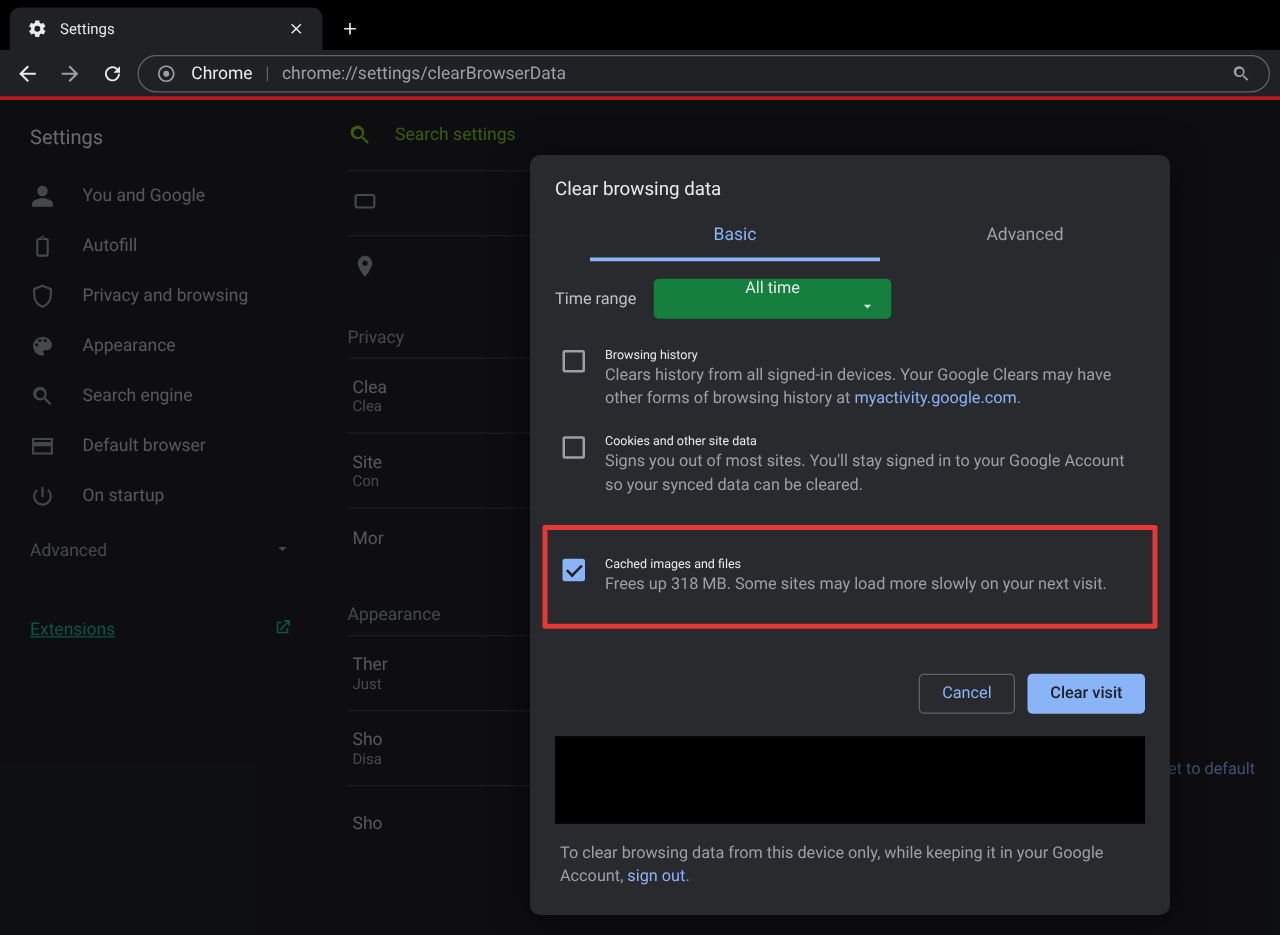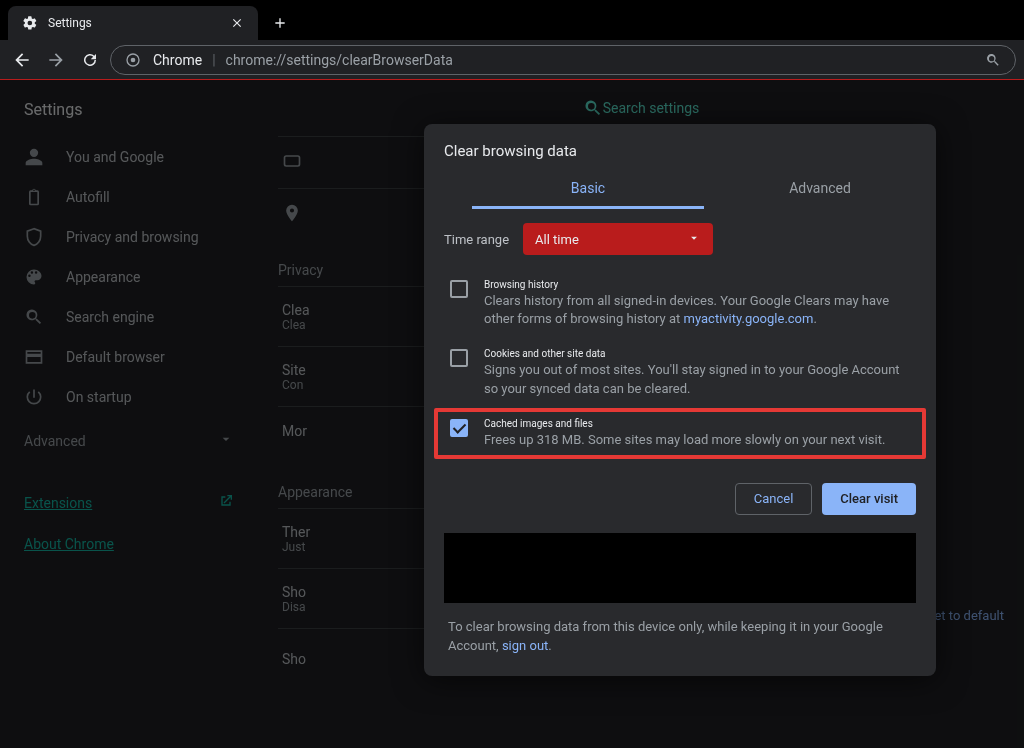--- a/index.html
+++ b/index.html
@@ -7,21 +7,21 @@
 
   
   .tabstrip { height:40px; background:#000; display:flex; align-items:flex-end; padding-left:8px; }
   .tab { display:flex; align-items:center; gap:8px; height:34px; background:#202124; border-radius:8px 8px 0 0; padding:0 12px; width:250px; color:#e8eaed; }
   .tab .title { flex:1; font-size:12px; }
   .tab .close { width:16px; text-align:center; cursor:pointer; }
   .newtab { width:28px; height:28px; display:flex; align-items:center; justify-content:center; margin-left:8px; margin-bottom:3px; border-radius:50%; cursor:pointer; }
   .newtab svg, .tab svg { display:block; }
 
   
-  .toolbar { height:40px; background:#202124; display:flex; align-items:center; padding:0 8px; gap:6px; border-bottom:1px solid #b91c1c; }
+  .toolbar { height:40px; background:#202124; display:flex; align-items:center; padding:0 8px; gap:6px; border-bottom:3px solid #b91c1c; }
   .nav-btn { width:28px; height:28px; display:flex; align-items:center; justify-content:center; border-radius:50%; color:#9aa0a6; cursor:pointer; }
   .nav-btn.enabled { color:#e8eaed; }
   .addr { flex:1; height:30px; background:#202124; border:1px solid #5f6368; border-radius:15px; display:flex; align-items:center; padding:0 12px; gap:10px; color:#9aa0a6; font-size:14px; }
   .addr .chrome-label { color:#e8eaed; }
   .addr .sep { color:#5f6368; }
   .addr .url { color:#9aa0a6; }
   .addr .search-icon { margin-left:auto; }
 
   
   .content { position:relative; height:668px; background:#202124; display:flex; }
@@ -31,44 +31,44 @@
   .sidebar { width:258px; padding:16px 0; }
   .sidebar h1 { font-size:16px; font-weight:400; color:#e8eaed; padding:4px 24px 18px; }
   .side-item { display:flex; align-items:center; gap:22px; height:40px; padding:0 24px; color:#9aa0a6; font-size:14px; cursor:pointer; }
   .side-item span.lbl { color:#bdc1c6; }
   .adv-row { display:flex; align-items:center; justify-content:space-between; padding:14px 24px; color:#9aa0a6; font-size:14px; cursor:pointer; }
   .side-link { display:flex; align-items:center; justify-content:space-between; padding:12px 24px; color:#14b8a6; font-size:14px; cursor:pointer;text-decoration:underline; }
   hr.side { border:none; border-top:1px solid #3c4043; margin:8px 0; opacity:0; }
 
   
   .maincol { flex:1; padding:0; }
-  .search-row { height:56px; display:flex; align-items:center; padding:0 20px; color:#5eead4; font-size:14px;justify-content:center; }
+  .search-row { height:56px; display:flex; align-items:center; padding:0 20px; gap:18px; color:#84cc16; font-size:14px; }
   .section-title { color:#9aa0a6; font-size:14px; padding:12px 0 8px; }
   .card-row { height:52px; border-top:1px solid #3c4043; display:flex; align-items:center; padding:0 4px; color:#bdc1c6; font-size:14px; gap:20px; }
   .card-row .ic { width:20px; color:#9aa0a6; }
   .card-row .chev { margin-left:auto; color:#9aa0a6; }
   .sub { font-size:12px; color:#9aa0a6; }
   .stackrow { display:flex; flex-direction:column; justify-content:center; height:60px; border-top:1px solid #3c4043; padding:0 4px; }
   .stackrow .t { font-size:14px; color:#bdc1c6; }
   .resetlink { position:absolute; right:20px; top:528px; color:#8ab4f8; font-size:13px; z-index:2; }
   .toggle { width:30px; height:14px; background:#5f6368; border-radius:7px; position:relative; margin-left:auto; }
   .toggle::after { content:""; position:absolute; left:-2px; top:-3px; width:20px; height:20px; background:#bdc1c6; border-radius:50%; }
 
   
   .dialog { position:absolute; left:424px; top:44px; width:512px; background:#292a2d; border-radius:8px; box-shadow:0 4px 30px rgba(0,0,0,0.6); z-index:10; color:#e8eaed; }
   .dlg-title { font-size:15px; padding:18px 20px 10px; }
   .dlg-tabs { display:flex; }
   .dlg-tab { flex:1; text-align:center; padding:10px 0; font-size:14px; color:#9aa0a6; cursor:pointer; }
   .dlg-tab.active { color:#8ab4f8; border-bottom:3px solid #8ab4f8;margin-left:48px; }
   .dlg-body { padding:14px 20px 6px; }
   .time-row { display:flex; align-items:center; gap:14px; font-size:13px; color:#bdc1c6; margin-bottom:14px; }
-  .select { background:#b91c1c; border-radius:4px; height:32px; min-width:190px; display:flex; align-items:center; padding:0 12px; font-size:13px; color:#e8eaed; cursor:pointer; }
+  .select { background:#15803d; border-radius:4px; height:32px; min-width:190px; display:flex; align-items:center; padding:0 12px; font-size:13px; color:#e8eaed; cursor:pointer;flex-direction:column; }
   .select .caret { margin-left:auto; }
   .opt { display:flex; gap:16px; padding:10px 6px; }
-  .opt.highlight { border:4px solid #e53935; border-radius:2px; margin:0 -10px; padding:6px 12px; }
+  .opt.highlight { border:4px solid #e53935; border-radius:2px; margin:12px -10px; padding:22px 12px; }
   .chk { width:18px; height:18px; border:2px solid #9aa0a6; border-radius:2px; flex-shrink:0; margin-top:1px; position:relative; cursor:pointer; }
   .chk.checked { background:#8ab4f8; border-color:#8ab4f8; }
   .chk.checked::after { content:""; position:absolute; left:4px; top:0px; width:5px; height:10px; border:solid #202124; border-width:0 2px 2px 0; transform:rotate(45deg); }
   .opt .txt .t { font-size:10px; color:#e8eaed; margin-bottom:2px; }
   .opt .txt .d { font-size:13px; color:#9aa0a6; line-height:1.4; }
   .opt .txt .d a { color:#8ab4f8; text-decoration:none; }
   .dlg-actions { display:flex; justify-content:flex-end; gap:10px; padding:18px 20px; }
   .btn { height:32px; padding:0 18px; border-radius:4px; font-size:13px; display:flex; align-items:center; cursor:pointer; }
   .btn.cancel { border:1px solid #5f6368; color:#8ab4f8; background:transparent; }
   .btn.primary { background:#8ab4f8; color:#202124; font-weight:500; }
@@ -203,23 +203,20 @@
             <path d="M7 10l5 5 5-5z"></path>
           </svg></span>
       </div>
     <hr class="side">
     <div class="side-link">
         <span>Extensions</span>
         <span><svg viewBox="0 0 24 24" width="16" height="16">
             <path d="M14 3h7v7h-2V6.41l-9.29 9.3-1.42-1.42 9.3-9.29H14zM5 5h6v2H7v10h10v-4h2v6H5z"></path>
           </svg></span>
       </div>
-    <div class="side-link">
-        <span>About Chrome</span>
-      </div>
   </div>
 
   <div class="maincol">
     <div class="search-row">
       <span class="icon">
           <svg viewBox="0 0 24 24" width="20" height="20">
             <path d="M15.5 14h-.79l-.28-.27a6.5 6.5 0 1 0-.7.7l.27.28v.79l5 5L20.49 19zM10 14a4 4 0 1 1 4-4 4 4 0 0 1-4 4z"></path>
           </svg>
         </span>
       <span>Search settings</span>

